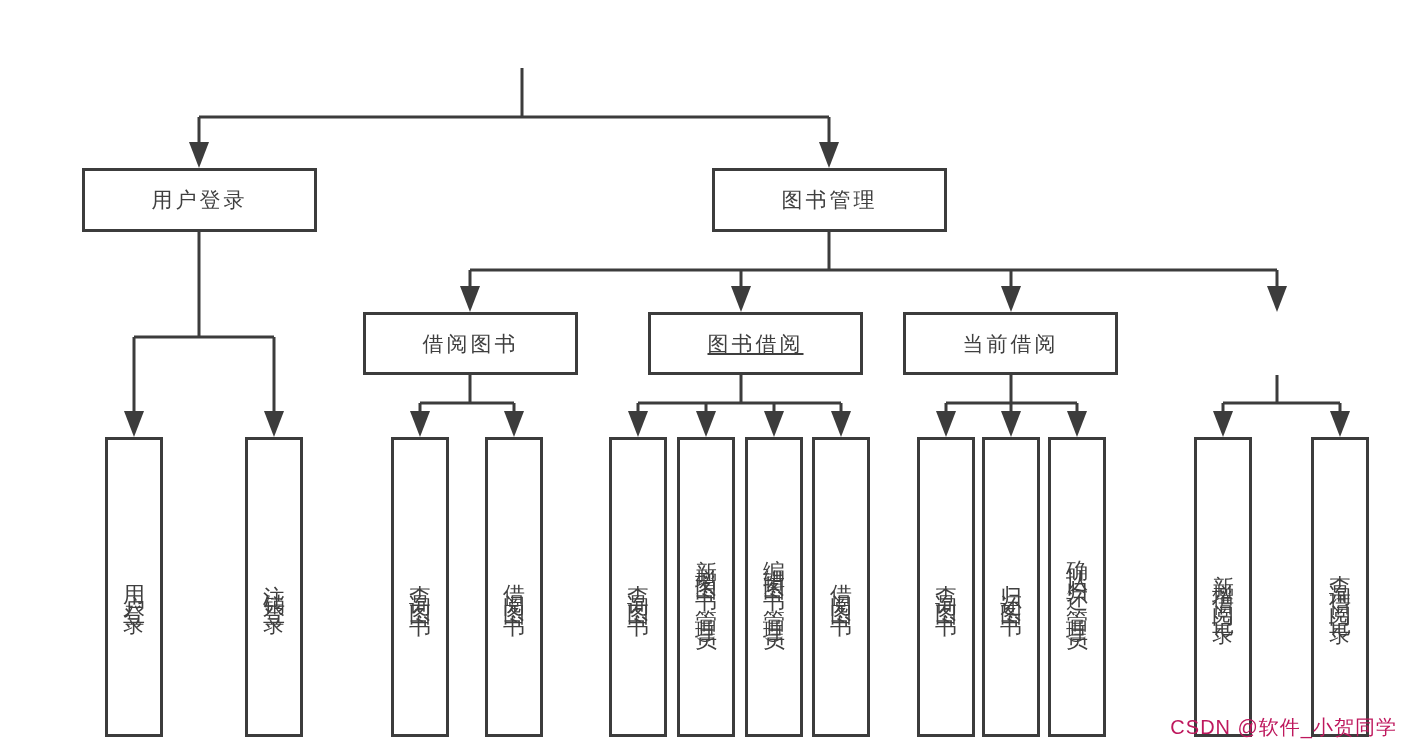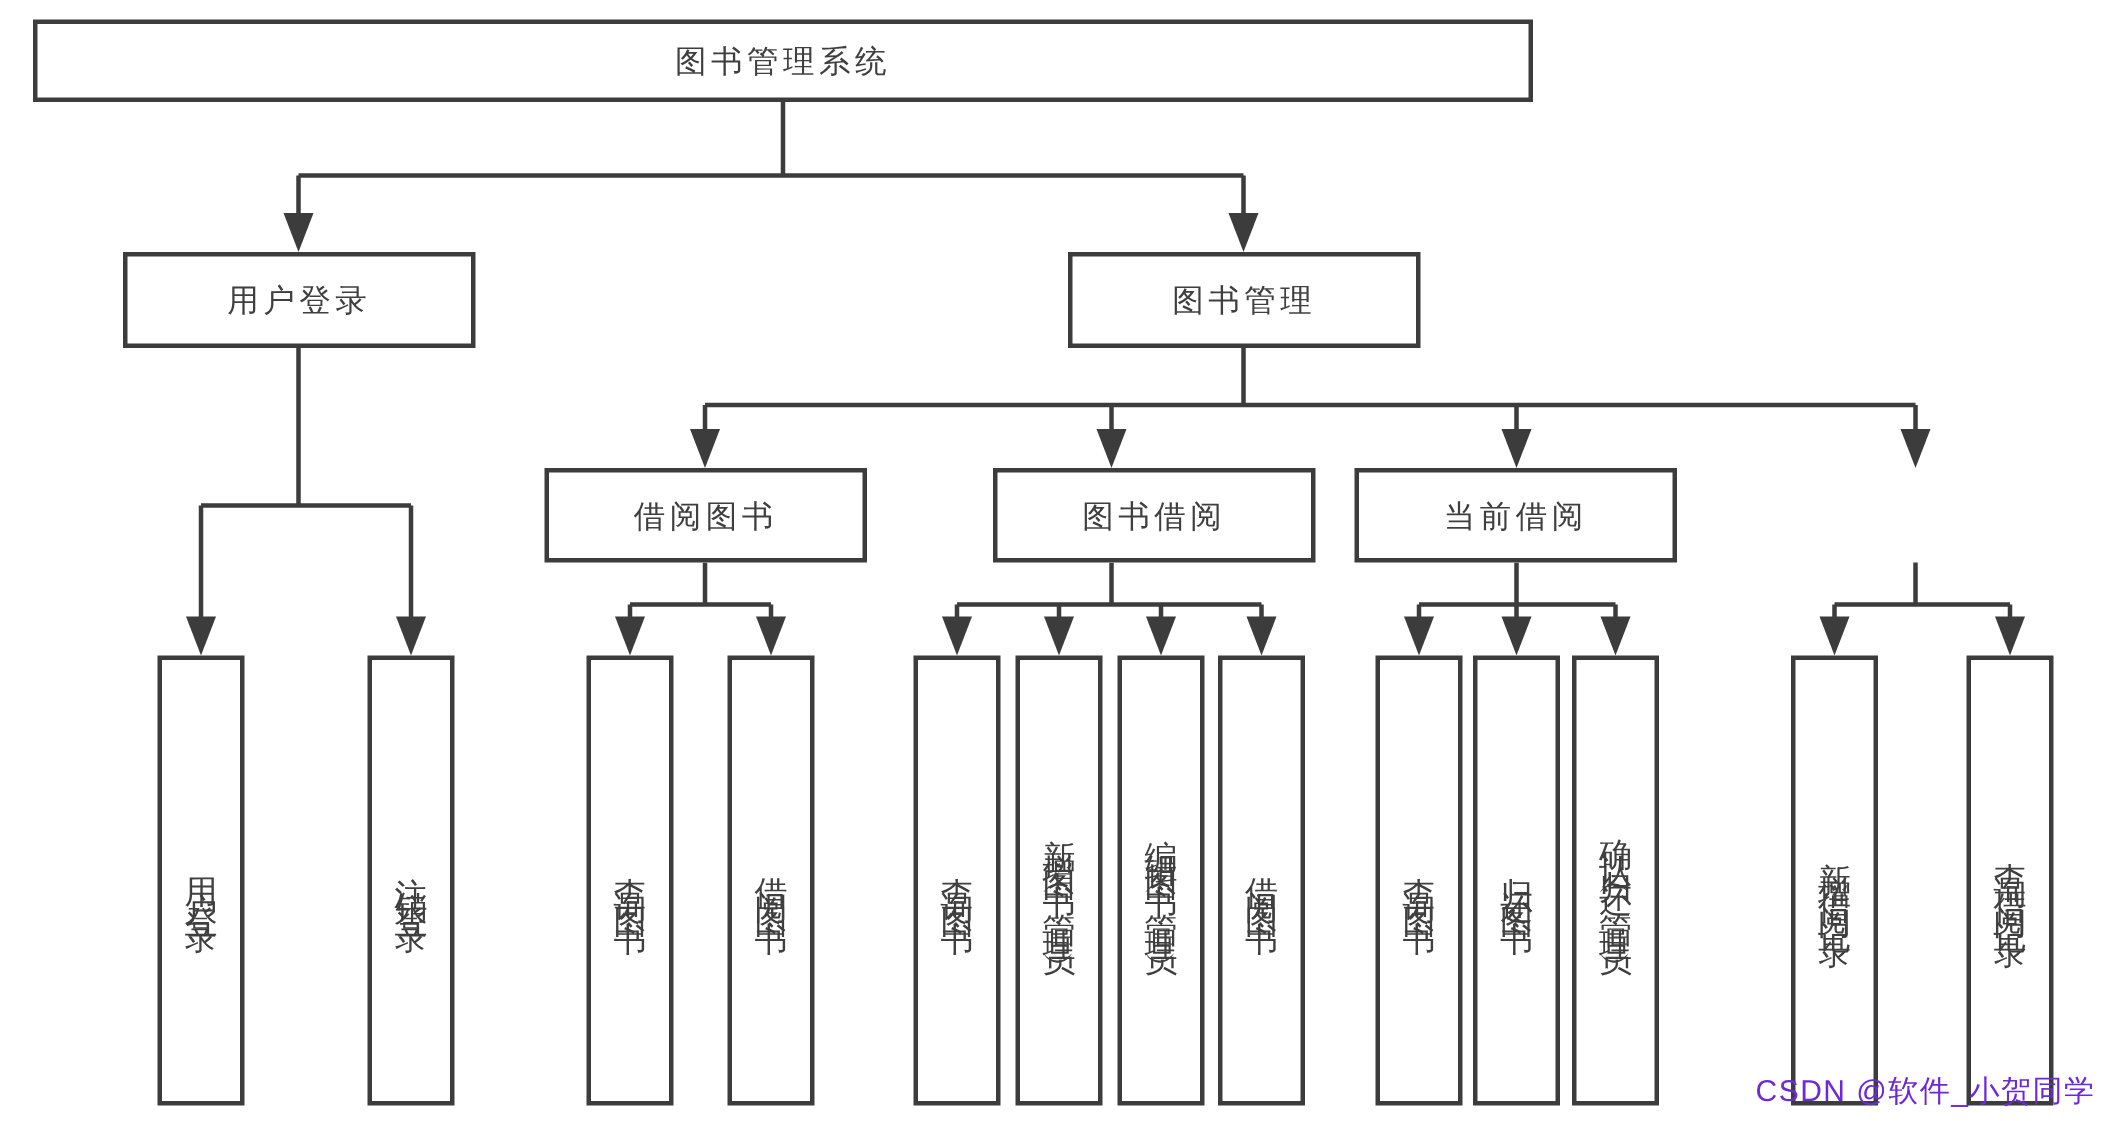--- a/index.html
+++ b/index.html
@@ -56,21 +56,21 @@
     color: #3f3f3f;
     white-space: nowrap;
   }
 
   .watermark {
     position: absolute;
     right: 8px;
     top: 714px;
     font-size: 20px;
     letter-spacing: 1px;
-    color: #6d28d9;
+    color: #be185d;
     white-space: nowrap;
   }
 
   svg path { stroke: #3c3c3c; stroke-width: 3; fill: none; }
   svg polygon { fill: #3c3c3c; stroke: none; }
 </style>
 </head>
 <body>
 
 <div class="canvas">
@@ -118,35 +118,32 @@
       <polygon points="1067,411 1087,411 1077,437"></polygon>
     </g>
 
     <g>
       <path d="M1277,375 V403 M1223,403 H1340 M1223,403 V429 M1340,403 V429"></path>
       <polygon points="1213,411 1233,411 1223,437"></polygon>
       <polygon points="1330,411 1350,411 1340,437"></polygon>
     </g>
   </svg>
 
-  <div class="node node-h node-root">
-    <span>图书管理系统</span>
-  </div>
 
   <div class="node node-h node-l2" style="left:82px;">
     <span>用户登录</span>
   </div>
   <div class="node node-h node-l2" style="left:712px;">
     <span>图书管理</span>
   </div>
 
   <div class="node node-h node-l3" style="left:363px;">
     <span>借阅图书</span>
   </div>
-  <div class="node node-h node-l3" style="left:662px;">
+  <div class="node node-h node-l3" style="left:648px;text-decoration:underline;">
     <span>图书借阅</span>
   </div>
   <div class="node node-h node-l3" style="left:903px;">
     <span>当前借阅</span>
   </div>
 
   <div class="node node-leaf" style="left:105px;">
     <span class="vtext">用户登录</span>
   </div>
   <div class="node node-leaf" style="left:245px;">

